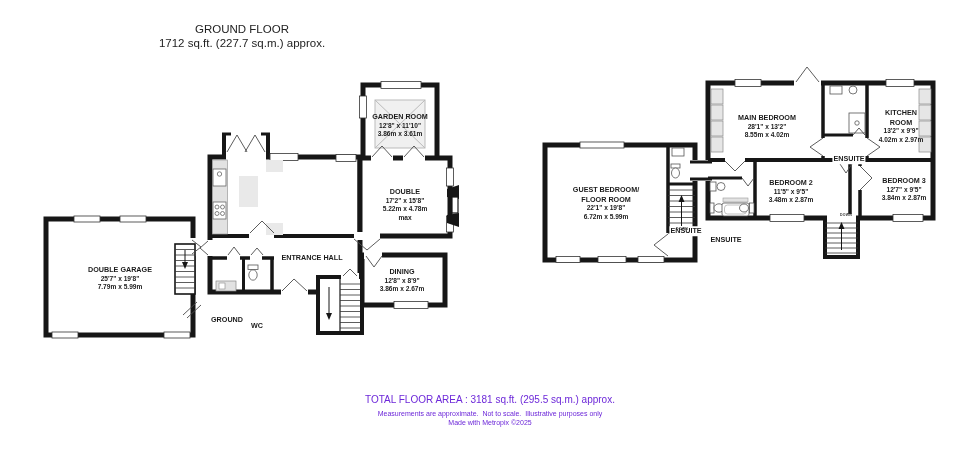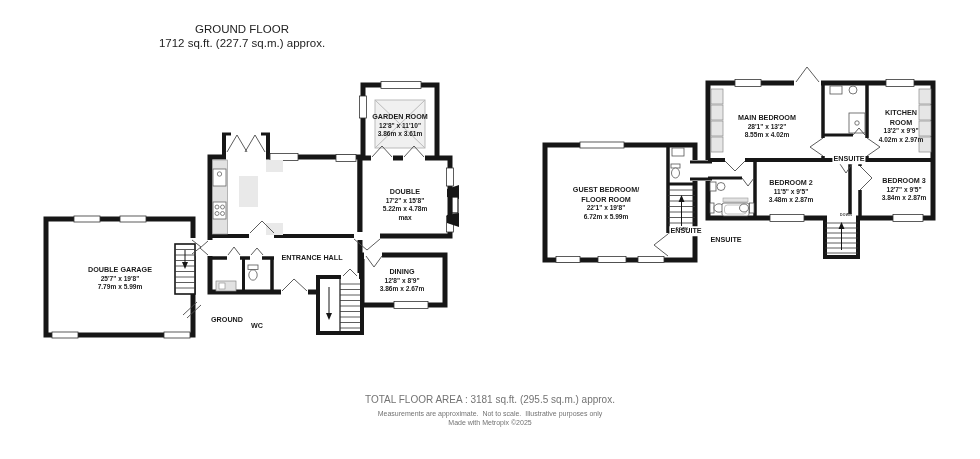--- a/index.html
+++ b/index.html
@@ -10,21 +10,21 @@
           font-size:11.5px;line-height:1.25;color:#222;white-space:nowrap;}
   .lbl{position:absolute;transform:translate(-50%,-50%);text-align:center;
        font-weight:bold;color:#1b1b1b;white-space:nowrap;line-height:1.32;}
   .lbl span{display:block;}
   .lbl .nm{font-size:7.2px;}
   .lbl .dm{font-size:6.6px;}
   .lbl.bg{background:#fff;padding:0 1px;margin-top:48px;}
   .tiny{position:absolute;transform:translate(-50%,-50%);font-weight:bold;font-size:3.5px;
         color:#333;letter-spacing:0.2px;}
   .footer{position:absolute;left:490px;top:394px;transform:translateX(-50%);
-          text-align:center;color:#737373;}
+          text-align:center;color:#6d28d9;}
   .footer .f1{font-size:10px;margin-bottom:4px;white-space:pre;}
   .footer .f2,.footer .f3{font-size:7px;line-height:1.3;white-space:pre;}
 </style>
 </head>
 <body>
 
 <div class="plan">
 
 <svg width="980" height="459" viewBox="0 0 980 459">
 

